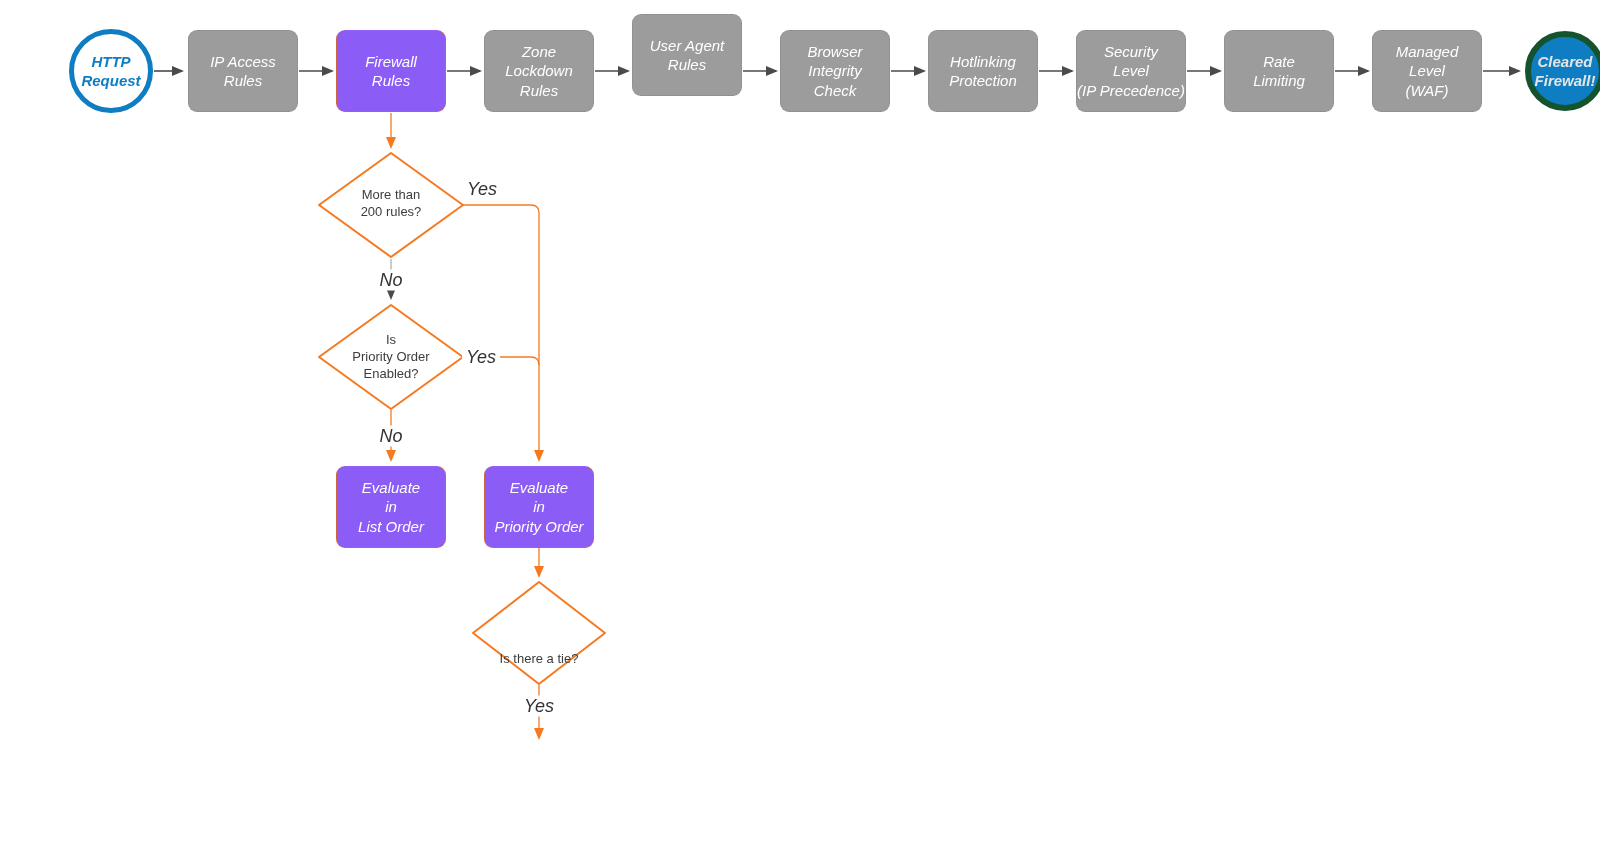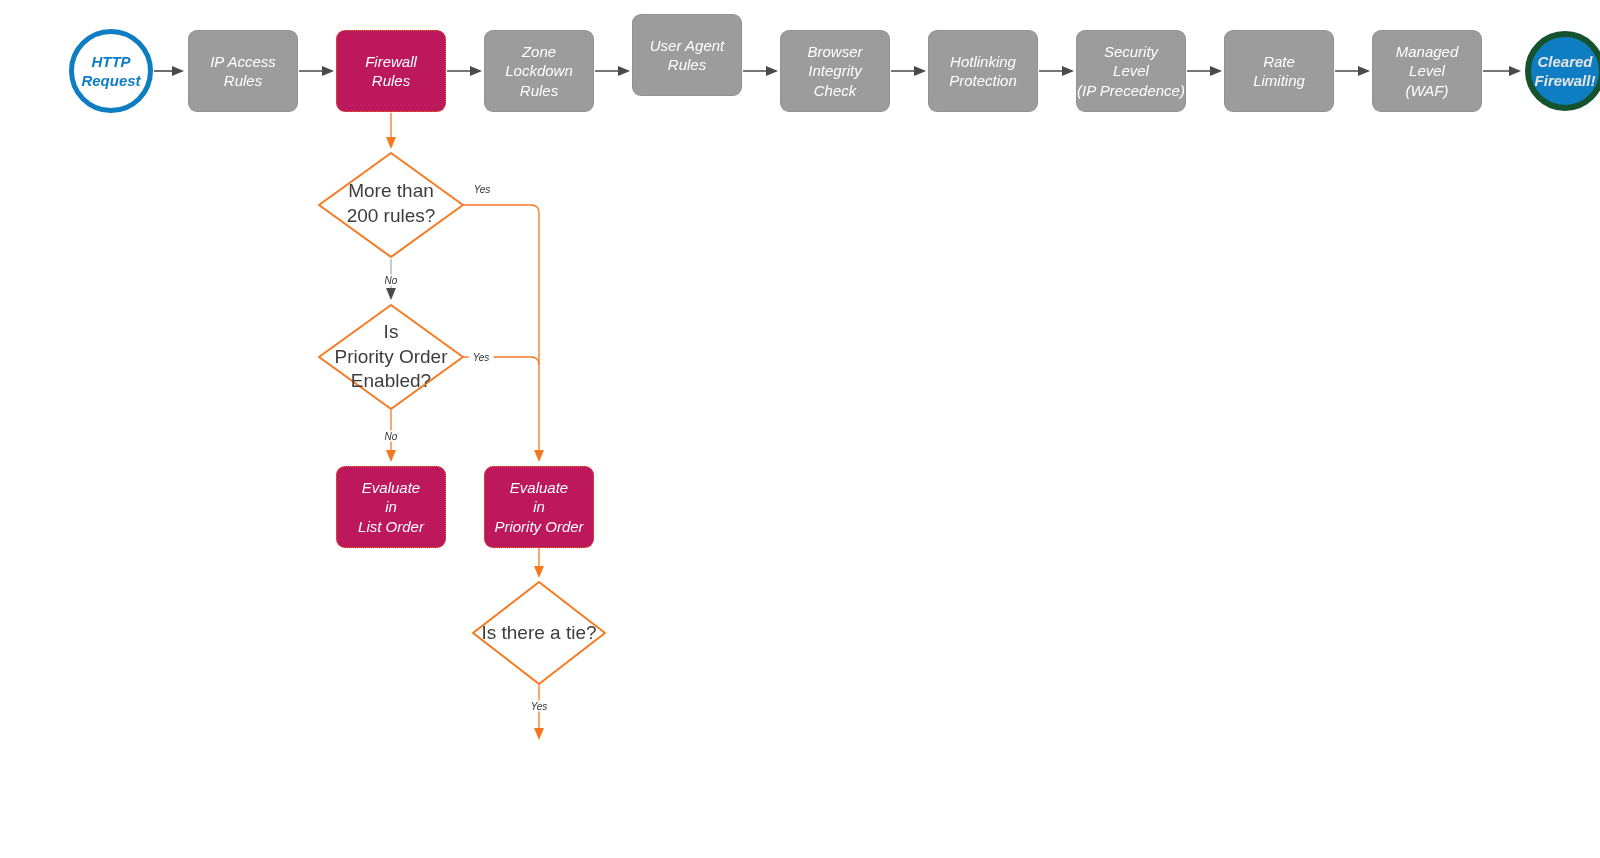--- a/index.html
+++ b/index.html
@@ -9,32 +9,32 @@
     margin-left:38px;
   }
   .edges{position:absolute;left:0;top:0;z-index:1;}
   .node{
     position:absolute;z-index:2;display:flex;align-items:center;justify-content:center;
     text-align:center;white-space:pre-line;box-sizing:border-box;
     font-style:italic;font-size:15px;line-height:1.3;color:#ffffff;
   }
   .box{width:110px;height:82px;border-radius:9px;}
   .graybox{background:#9c9c9c;border:1px dotted #868686;}
-  .orangebox{background:#be185d;border:1px dotted #e8690e;}
+  .orangebox{background:#8b5cf6;border:1px dotted #e8690e;}
   .circle{border-radius:50%;font-weight:bold;}
   .start-circle{width:84px;height:84px;background:#ffffff;border:5px solid #0e7dc2;color:#0e7dc2;}
   .end-circle{width:80px;height:80px;background:#0e7dc2;border:6px solid #14532d;color:#e5e5e5;}
   .dtext{
     position:absolute;z-index:3;transform:translate(-50%,-50%);
     text-align:center;white-space:pre-line;font-style:normal;
-    font-size:19px;line-height:1.3;color:#3d3d3d;
+    font-size:13px;line-height:1.3;color:#3d3d3d;
   }
   .elabel{
     position:absolute;z-index:3;transform:translate(-50%,-50%);
-    font-style:italic;font-size:10px;color:#333333;background:#ffffff;padding:0 4px;
+    font-style:italic;font-size:18px;color:#333333;background:#ffffff;padding:0 4px;
   }
 </style>
 </head>
 <body>
 
 <div class="canvas">
 
   <svg class="edges" width="1600" height="858" viewBox="0 0 1600 858">
     <defs>
       <marker id="mgray" viewBox="0 0 12 10" markerWidth="12" markerHeight="10" refX="10" refY="5" orient="auto" markerUnits="userSpaceOnUse">
@@ -100,21 +100,21 @@
 (WAF)</div>
 
   <div class="node circle end-circle" style="left:1487px;top:31px">Cleared
 Firewall!</div>
 
   <div class="dtext" style="left:353px;top:204px">More than
 200 rules?</div>
   <div class="dtext" style="left:353px;top:357px">Is
 Priority Order
 Enabled?</div>
-  <div class="dtext" style="left:501px;top:633px">Is there a tie?</div>
+  <div class="dtext" style="left:501px;top:659px">Is there a tie?</div>
 
   <div class="node box orangebox" style="left:298px;top:466px">Evaluate
 in
 List Order</div>
   <div class="node box orangebox" style="left:446px;top:466px">Evaluate
 in
 Priority Order</div>
 
   <div class="elabel" style="left:444px;top:189px">Yes</div>
   <div class="elabel" style="left:353px;top:280px">No</div>

